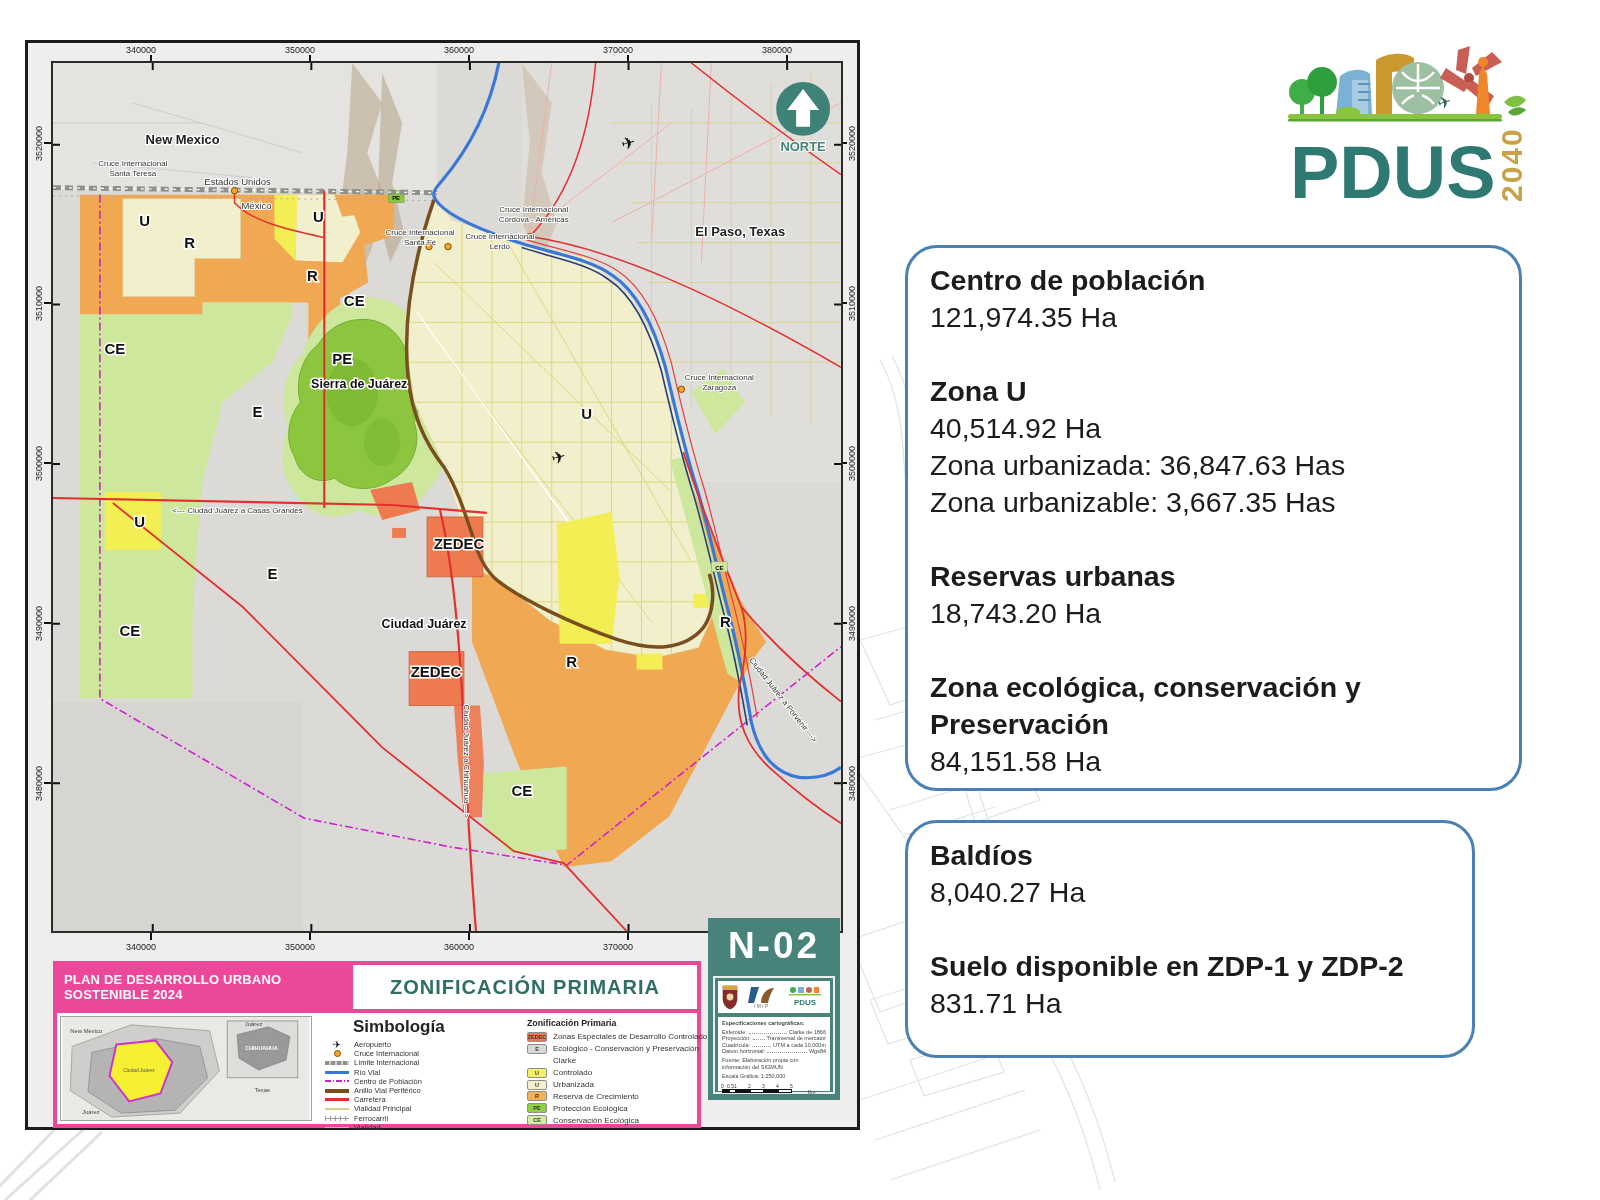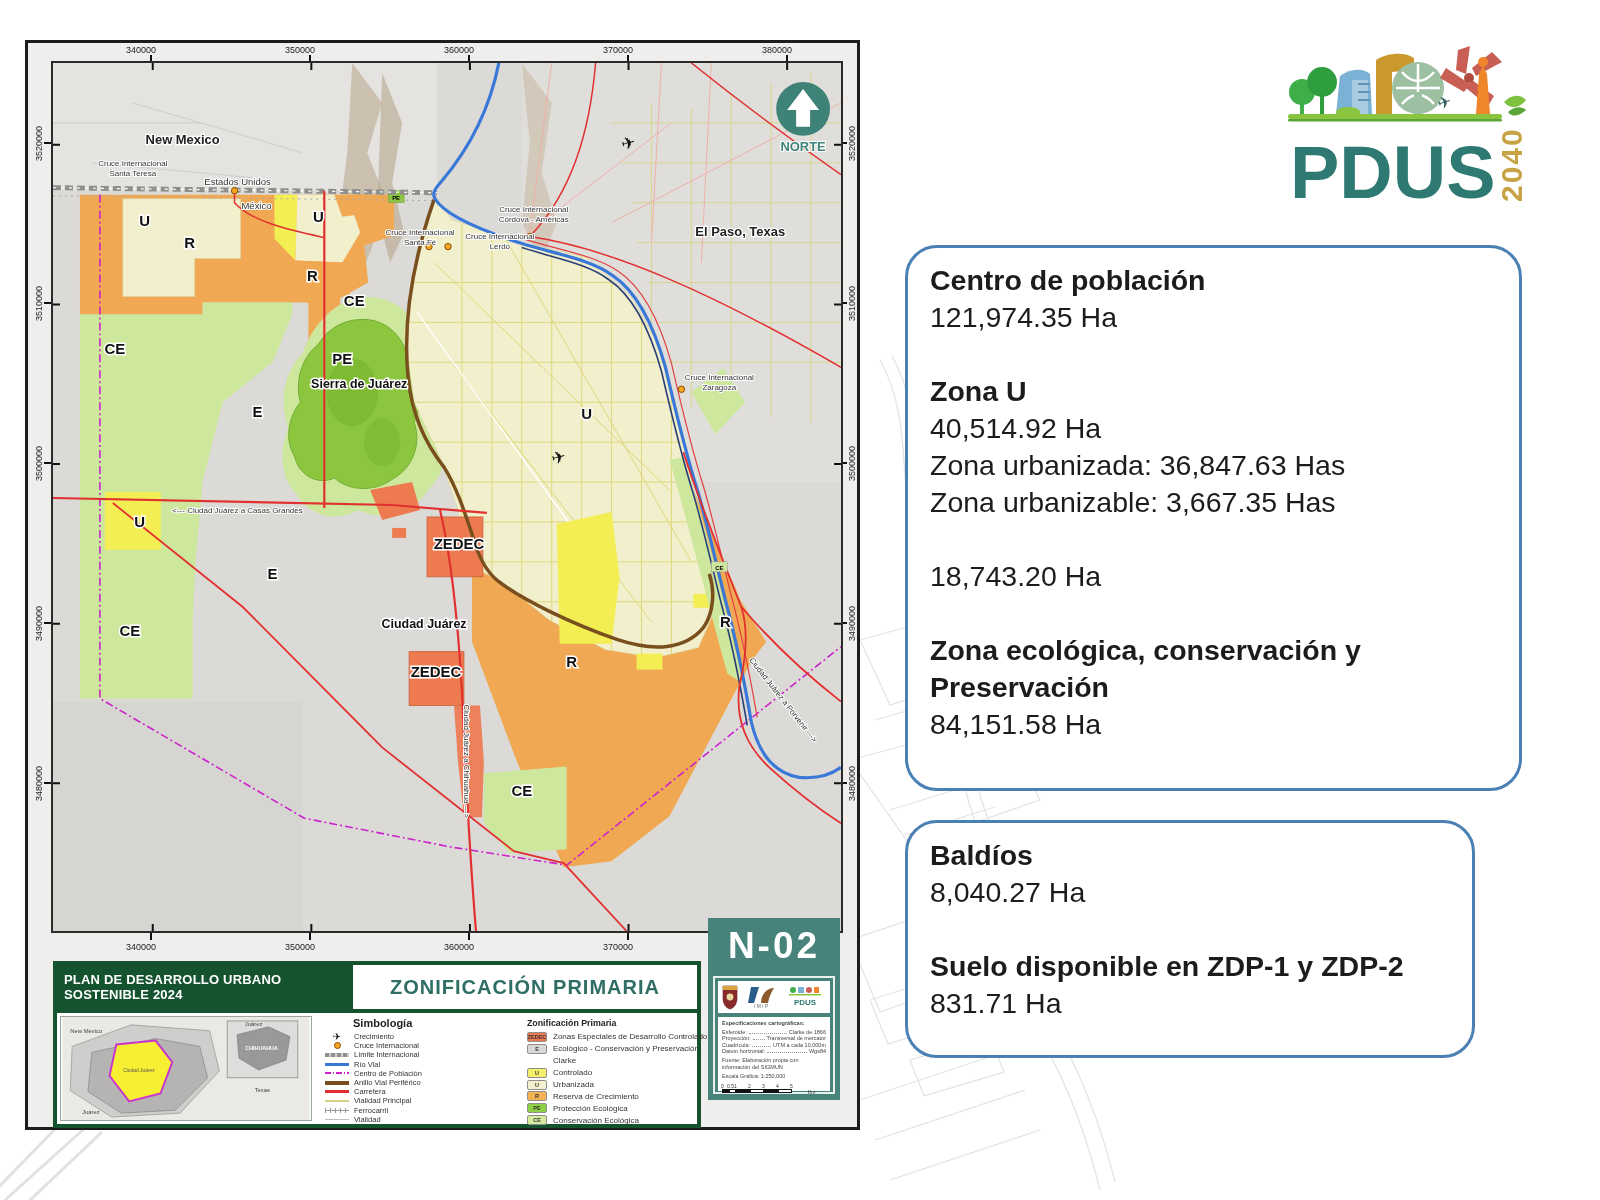--- a/index.html
+++ b/index.html
@@ -12,29 +12,29 @@
     border:3px solid #1c1c1c;box-sizing:border-box;z-index:2;}
   .frame{position:absolute;left:23px;top:18px;width:792px;height:872px;border:2px solid #2b2b2b;
     box-sizing:border-box;background:#dbdad7;}
   .frame svg{display:block;width:100%;height:100%;}
   .xlab{position:absolute;width:50px;font-size:9px;color:#222;}
   .ylab{position:absolute;width:13px;height:60px;writing-mode:vertical-rl;transform:rotate(180deg);
     font-size:9px;color:#222;text-align:center;}
   .tickv{position:absolute;width:2px;height:7px;background:#111;}
   .tickh{position:absolute;width:7px;height:2px;background:#111;}
   
-  .legend-main{position:absolute;left:25px;top:918px;width:648px;height:167px;background:#14532d;}
+  .legend-main{position:absolute;left:25px;top:918px;width:648px;height:167px;background:#ec4899;}
   .banner-left{position:absolute;left:3px;top:6px;width:295px;height:40px;display:flex;align-items:center;
     padding-left:8px;box-sizing:border-box;color:#fff;font-weight:bold;font-size:13px;letter-spacing:.2px;}
   .banner-title{position:absolute;left:300px;top:4px;width:344px;height:44px;background:#fff;display:flex;
     align-items:center;justify-content:center;color:#2e6e64;font-weight:bold;font-size:20px;letter-spacing:1px;}
   .lower-panel{position:absolute;left:4px;top:52px;width:640px;height:111px;background:#fff;}
   .inset-svg{position:absolute;left:3px;top:3px;width:252px;height:105px;border:1px solid #9aa5a2;box-sizing:border-box;}
   .simb-col{position:absolute;left:268px;top:3px;width:200px;}
-  .simb-title{font-weight:bold;font-size:11px;color:#222;margin:1px 0 3px 28px;}
+  .simb-title{font-weight:bold;font-size:17px;color:#222;margin:1px 0 3px 28px;}
   .simb-row{display:flex;align-items:center;height:9.2px;gap:5px;}
   .sym{width:24px;display:flex;align-items:center;justify-content:center;flex:none;}
   .simb-row .lbl{font-size:7.5px;color:#333;white-space:nowrap;}
   .sym-plane{font-size:10px;line-height:8px;color:#111;}
   .sym-dot{width:7px;height:7px;border-radius:50%;background:#f5a623;border:1px solid #8a4a00;box-sizing:border-box;}
   .sym-limite{width:24px;height:4px;background:repeating-linear-gradient(90deg,#8f8f8d 0 4px,#cfcfcf 4px 6px);}
   .sym-rio{width:24px;height:3px;background:#3a78d8;}
   .sym-centro{width:24px;height:2px;background:repeating-linear-gradient(90deg,#cc22cc 0 6px,transparent 6px 8px,#cc22cc 8px 9px,transparent 9px 11px);}
   .sym-anillo{width:24px;height:4px;background:#7a4f1e;}
   .sym-carr{width:24px;height:2.5px;background:#e23030;}
@@ -358,21 +358,21 @@
         <text class="inset-t" x="8" y="16">New Mexico</text>
         <text class="inset-t" x="196" y="76">Texas</text>
         <text class="inset-t" x="20" y="99">Juárez</text>
         <text x="78" y="56" font-size="5" fill="#555" text-anchor="middle">Ciudad Juárez</text>
       </svg>
 
       <div class="simb-col">
         <div class="simb-title">Simbología</div>
         <div class="simb-row">
             <span class="sym sym-plane">✈</span>
-            <span class="lbl">Crecimiento</span>
+            <span class="lbl">Aeropuerto</span>
           </div>
         <div class="simb-row">
             <span class="sym">
               <span class="sym-dot"></span>
             </span>
             <span class="lbl">Cruce Internacional</span>
           </div>
         <div class="simb-row">
             <span class="sym">
               <span class="sym-limite"></span>
@@ -533,20 +533,21 @@
 
 <div id="panel1" class="statbox">
   <div class="p-line b">Centro de población</div>
   <div class="p-line">121,974.35 Ha</div>
   <div class="gap"></div>
   <div class="p-line b">Zona U</div>
   <div class="p-line">40,514.92 Ha</div>
   <div class="p-line">Zona urbanizada: 36,847.63 Has</div>
   <div class="p-line">Zona urbanizable: 3,667.35 Has</div>
   <div class="gap"></div>
+  <div class="p-line b">Reservas urbanas</div>
   <div class="p-line">18,743.20 Ha</div>
   <div class="gap"></div>
   <div class="p-line b wrap">Zona ecológica, conservación y Preservación</div>
   <div class="p-line">84,151.58 Ha</div>
 </div>
 
 <div id="panel2" class="statbox">
   <div class="p-line b">Baldíos</div>
   <div class="p-line">8,040.27 Ha</div>
   <div class="gap"></div>

